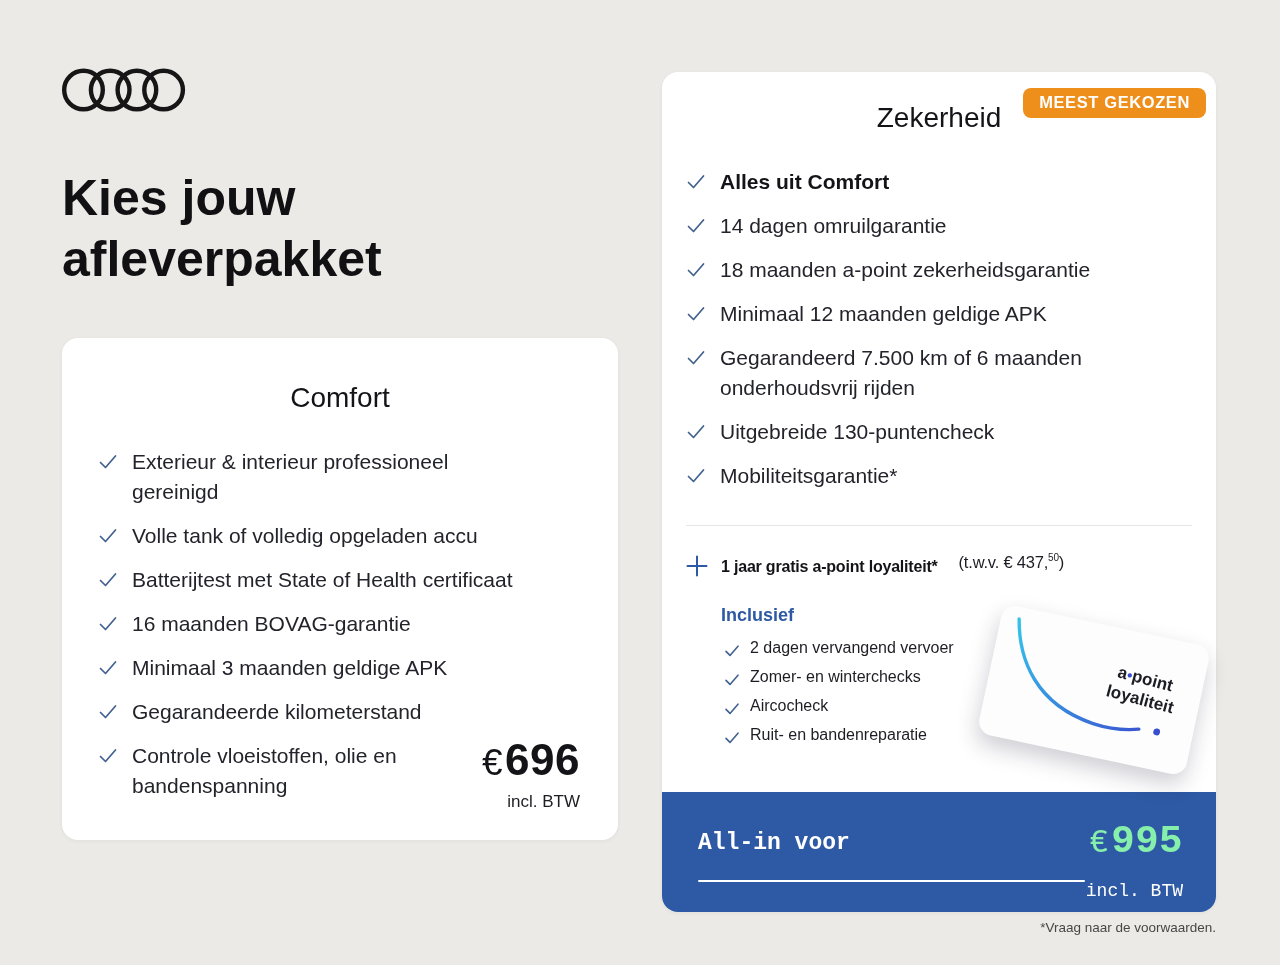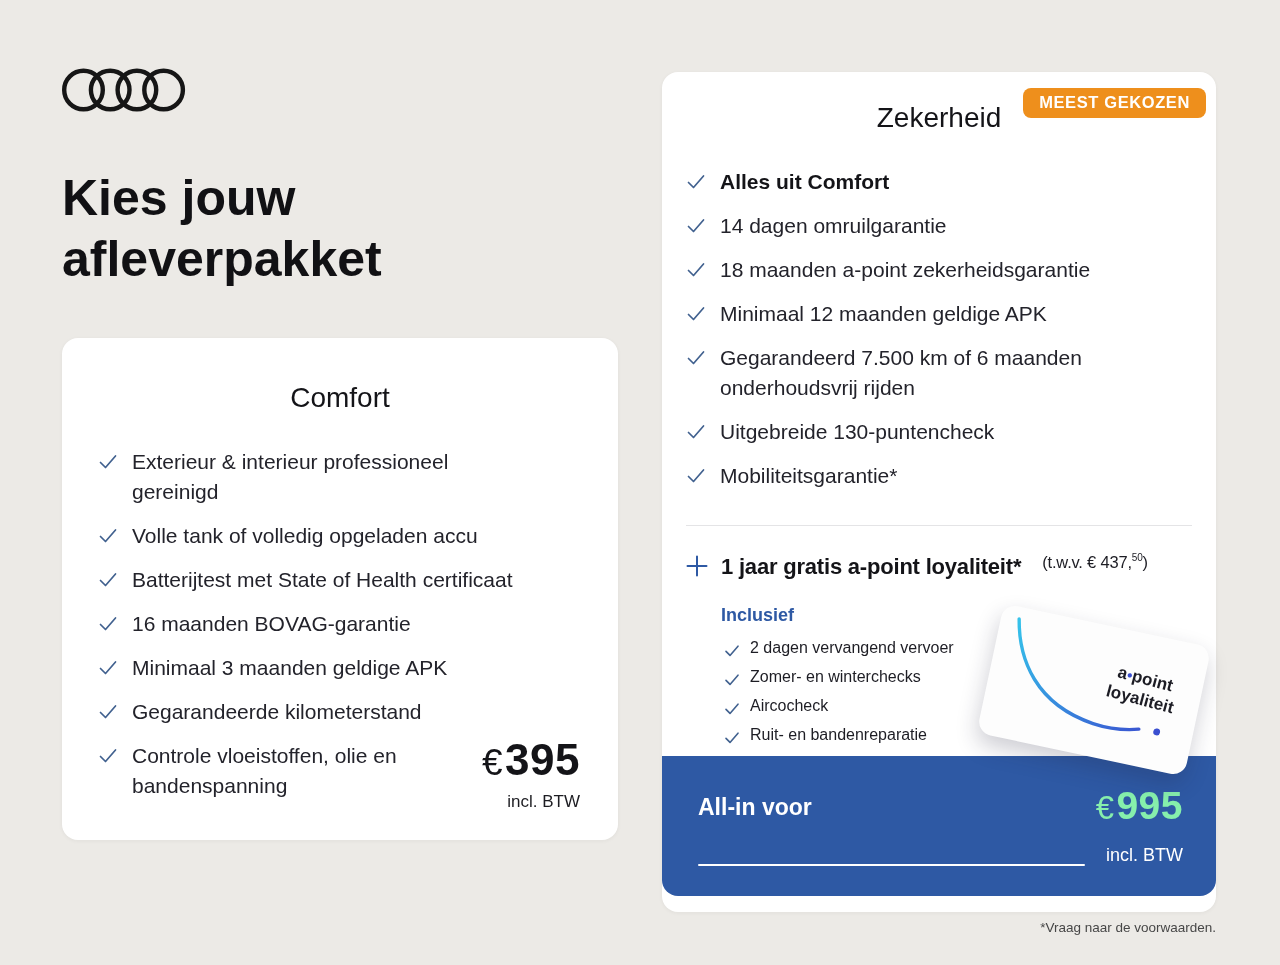--- a/index.html
+++ b/index.html
@@ -47,21 +47,21 @@
   
   .badge{
     position:absolute;top:16px;right:10px;background:var(--badge-orange);
     color:#fff;font-weight:700;font-size:16.5px;letter-spacing:0.6px;
     padding:5px 16px 6px;border-radius:8px;
   }
   
   .divider{border:none;border-top:1.5px solid #e4e4e6;margin-top:34px;}
   .loyalty-row{display:flex;align-items:flex-start;gap:13px;margin-top:26px;white-space:nowrap;}
   .plus-icon{flex:0 0 22px;margin-top:3px;color:var(--accent-blue);}
-  .loyalty-title{font-size:22px;font-weight:700;color:var(--text-dark);letter-spacing:-0.2px;line-height:30px;text-align:right;}
+  .loyalty-title{font-size:16px;font-weight:700;color:var(--text-dark);letter-spacing:-0.2px;line-height:30px;text-align:right;}
   .loyalty-value{font-size:16.5px;color:#1d1d24;margin-left:8px;font-weight:400;letter-spacing:-0.2px;}
   .loyalty-value sup{font-size:10px;text-align:right;}
   .inclusief{margin-left:35px;margin-top:23px;}
   .inclusief-label{color:var(--accent-blue);font-size:18px;font-weight:600;}
   ul.sub-checklist{list-style:none;margin-top:11px;display:flex;flex-direction:column;gap:7px;}
   ul.sub-checklist li{display:flex;align-items:flex-end;gap:10px;}
   ul.sub-checklist li .check-icon{flex:0 0 16px;margin-left:3px;margin-top:3px;color:var(--check-blue);}
   ul.sub-checklist li .item-text{font-size:16px;line-height:22px;color:#1d1d24;}
   
   .loyalty-graphic{
@@ -72,22 +72,22 @@
   .loyalty-graphic svg{position:absolute;inset:0;}
   .loyalty-card-text{
     position:absolute;right:24px;top:34px;text-align:center;
     font-size:17px;font-weight:700;color:#1c1c24;line-height:21px;transform:rotate(3deg);
   }
   .loyalty-card-text .dot{color:var(--swoosh-blue);font-size:15px;}
   .stop1{stop-color:var(--swoosh-cyan);}
   .stop2{stop-color:var(--swoosh-blue);}
   
   .blue-footer{
-    position:absolute;left:0;right:0;bottom:16px;height:140px;
-    background:var(--accent-blue);border-radius:0 0 16px 16px;z-index:1;
+    position:absolute;left:0;right:0;bottom:0;height:120px;
+    background:var(--accent-blue);border-radius:0 0 16px 16px;z-index:1;font-family:Liberation Mono, monospace;
   }
   .allin-label{position:absolute;left:36px;top:38px;color:#fff;font-size:23px;font-weight:600;}
   .allin-underline{position:absolute;left:36px;bottom:30px;width:387px;height:2px;background:#fff;border-radius:1px;}
   .footer-price{position:absolute;right:33px;top:16px;text-align:right;color:#fff;}
   .footer-price .price-line{color:#86efac;font-size:39px;line-height:68px;}
   .footer-price .price-note{color:#fff;font-size:18px;margin-top:3px;font-weight:500;}
   
   .footnote{position:absolute;right:64px;top:920px;font-size:13.5px;color:var(--footnote-gray);}
 </style>
 </head>
@@ -146,21 +146,21 @@
       <span class="item-text">Gegarandeerde kilometerstand</span>
       </li>
     <li>
       <svg class="check-icon" width="20" height="20" viewBox="0 0 20 20" fill="none">
           <path d="M2.5 10.5 L7.5 15.5 L17.5 4" stroke="currentColor" stroke-width="1.7" stroke-linecap="round" stroke-linejoin="round"></path>
         </svg>
       <span class="item-text">Controle vloeistoffen, olie en bandenspanning</span>
       </li>
   </ul>
   <div class="price-block">
-    <div class="price-line"><span class="euro">€</span><span>395</span></div>
+    <div class="price-line"><span class="euro">€</span><span>696</span></div>
     <div class="price-note">incl. BTW</div>
   </div>
 </section>
 
 <section class="card zekerheid-card">
   <div class="badge">MEEST GEKOZEN</div>
   <h2>Zekerheid</h2>
   <ul class="checklist">
     <li>
       <svg class="check-icon" width="20" height="20" viewBox="0 0 20 20" fill="none">

